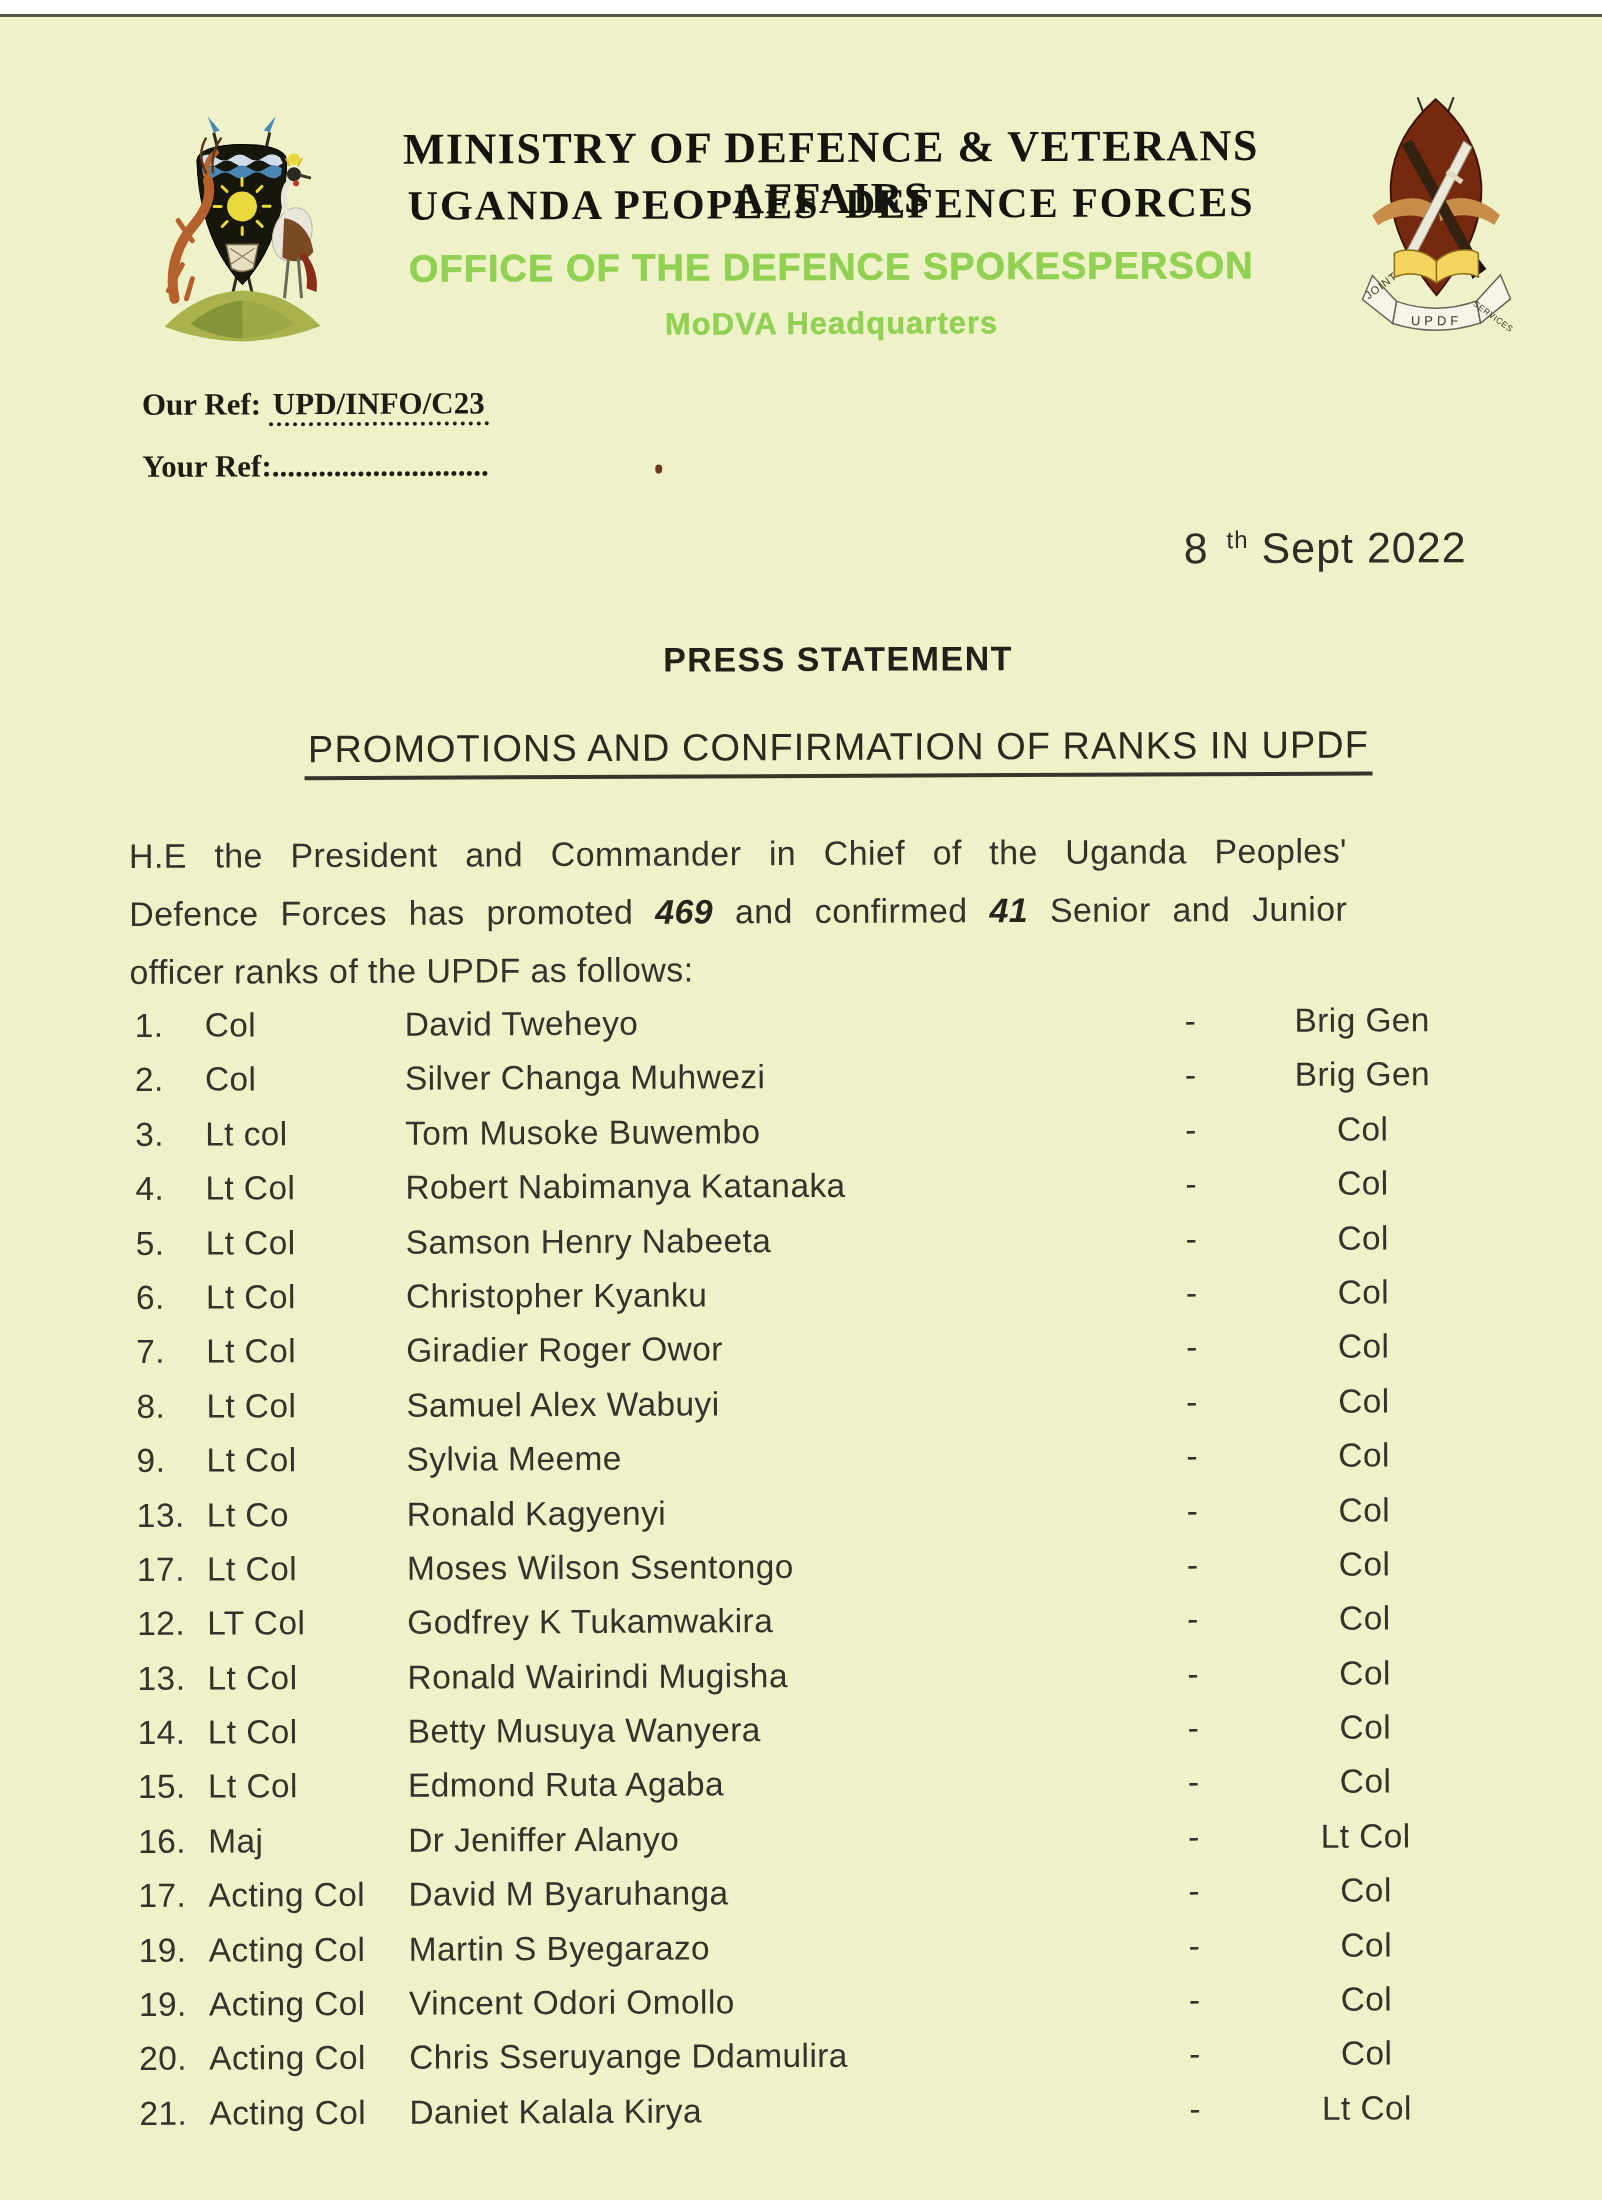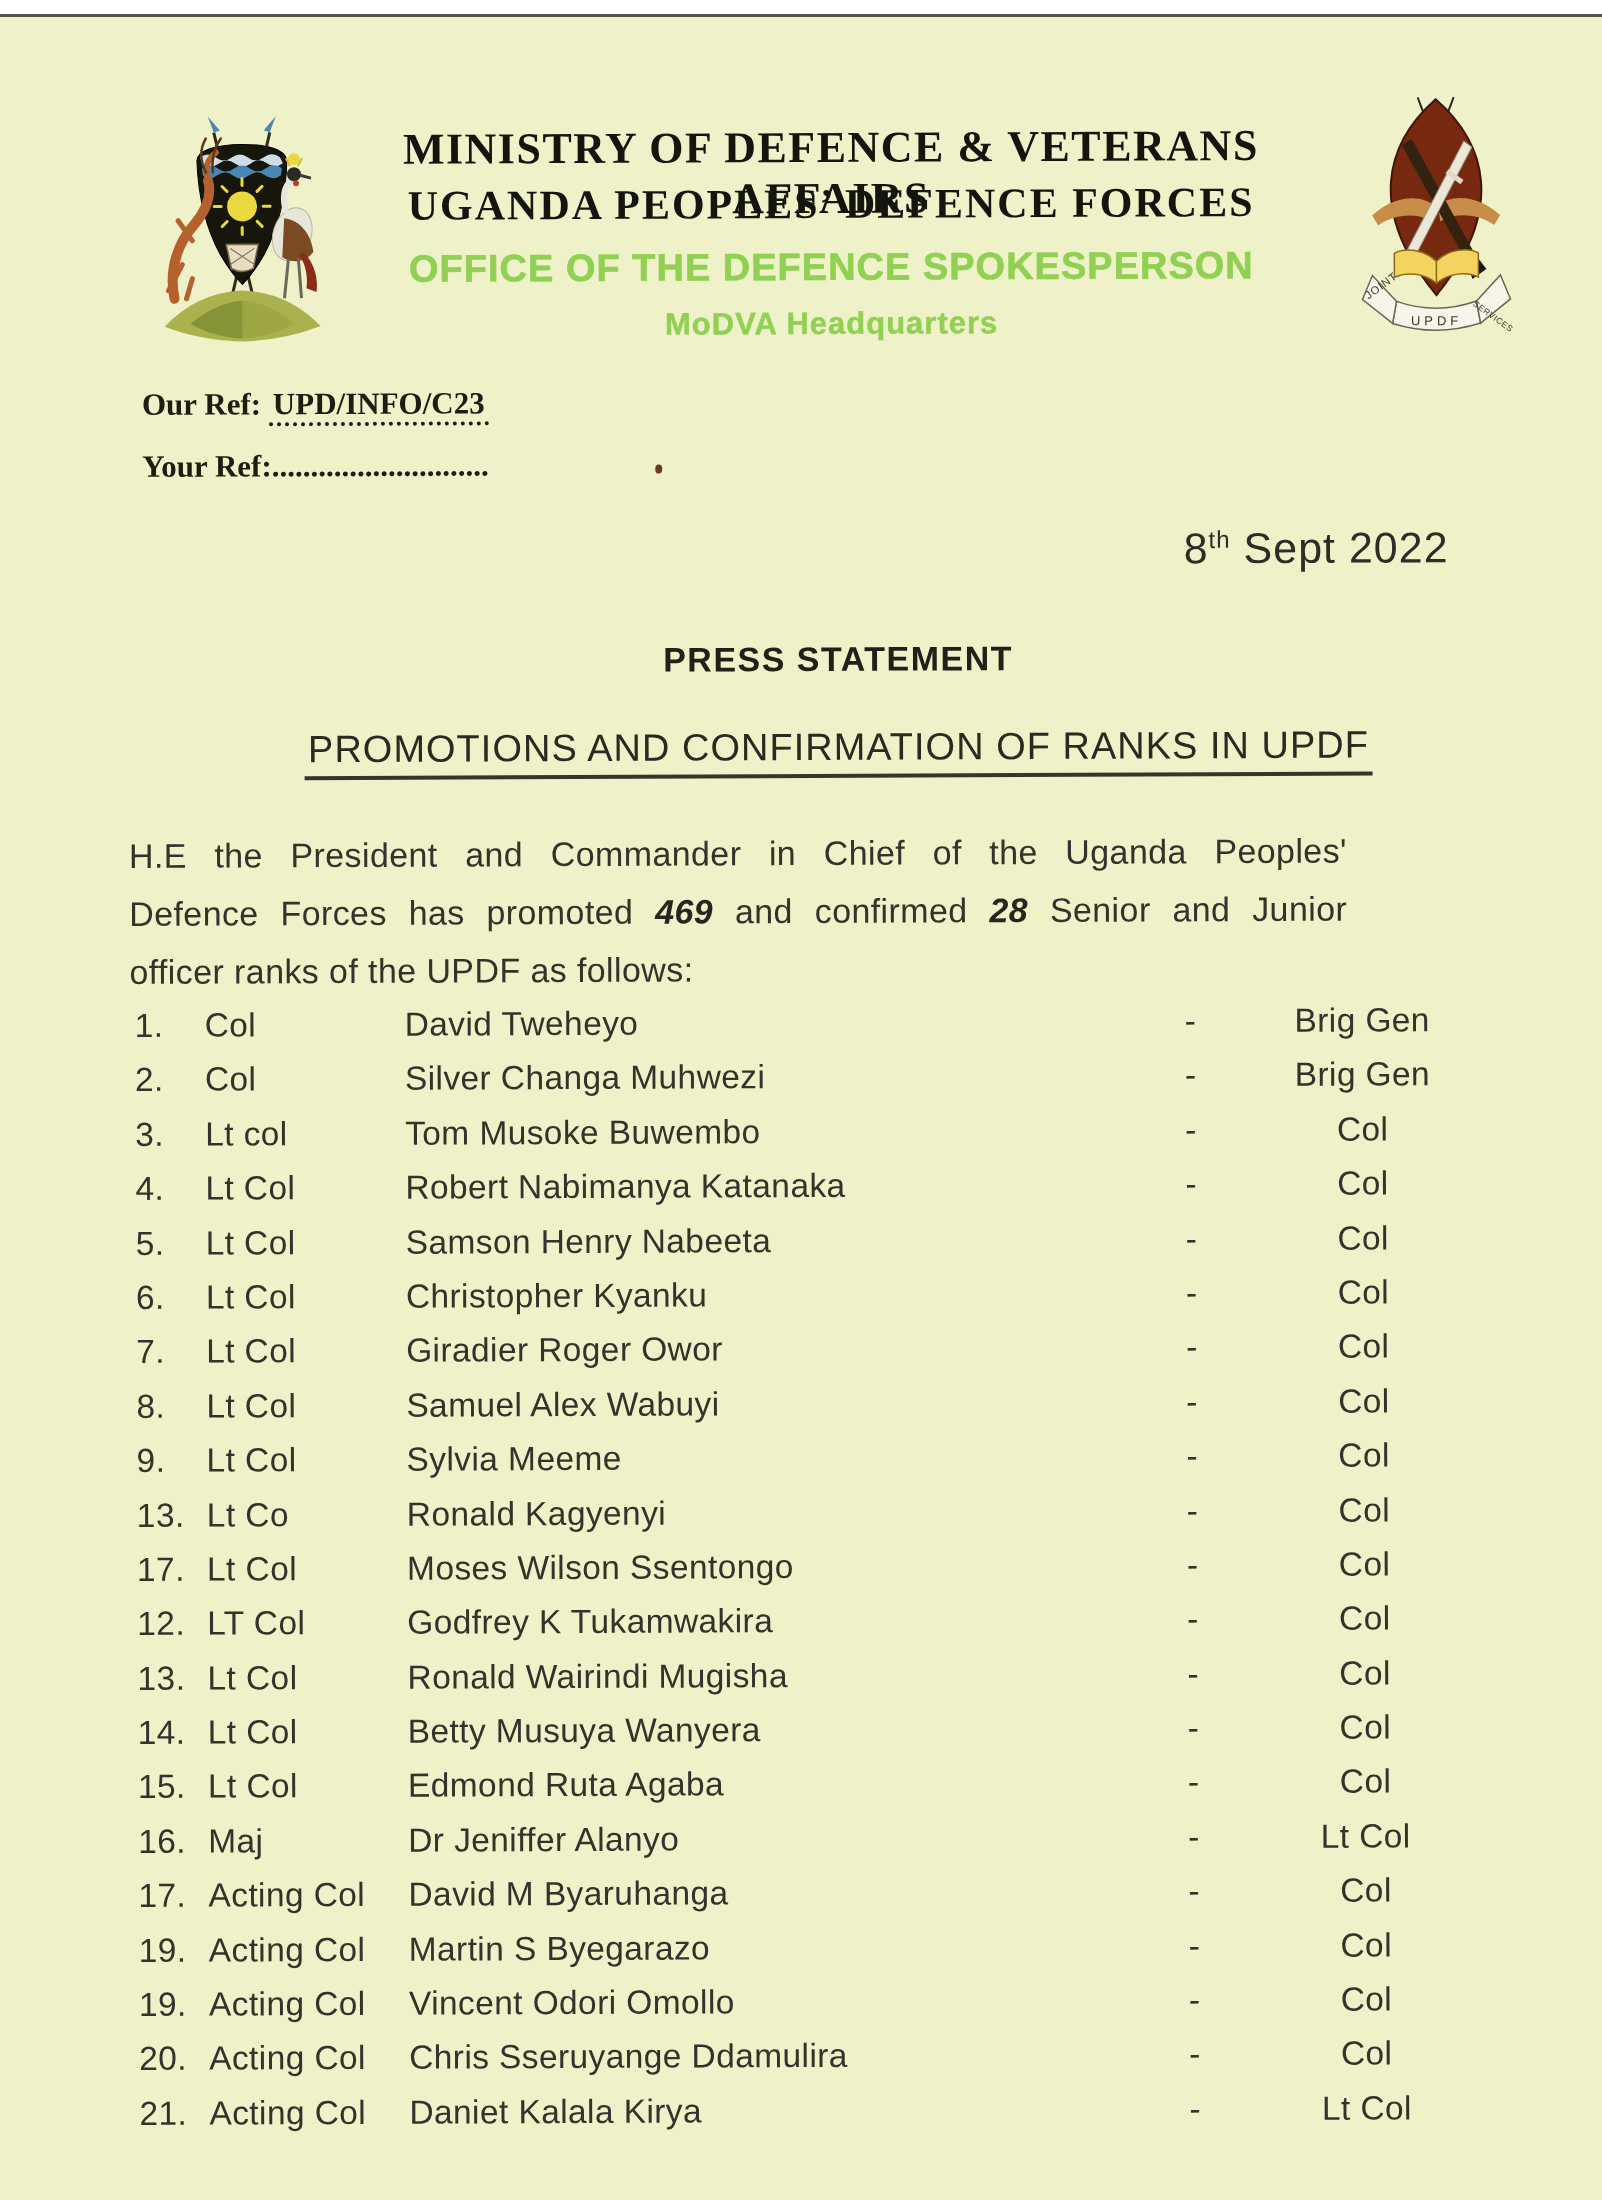--- a/index.html
+++ b/index.html
@@ -23,21 +23,21 @@
 
   .ref-line{position:absolute;left:145px;font-family:"Liberation Serif",serif;
             font-size:31px;font-weight:bold;color:#1d1d13;}
   .ref-our{top:384px;}
   .ref-your{top:446px;}
   .ref-label{}
   .ref-value{border-bottom:4px dotted #1d1d13;padding:0 4px 1px 4px;}
   .ink-dot{position:absolute;left:658px;top:464px;width:7px;height:9px;border-radius:50%;background:#6b3a20;}
 
   .date{position:absolute;left:1186px;top:526px;font-size:43px;color:#2d2d25;letter-spacing:1px;}
-  .date sup{font-size:24px;}
+  .date sup{font-size:24px;margin-left:18px;}
 
   .press{position:absolute;left:160px;top:640px;width:1360px;text-align:center;
          font-size:34px;font-weight:bold;letter-spacing:1.5px;color:#21211a;}
   .headline-wrap{position:absolute;left:100px;top:726px;width:1480px;text-align:center;}
   .headline{display:inline-block;font-size:38px;letter-spacing:1px;color:#2a2a21;
             border-bottom:4px solid #35352b;padding:0 4px 5px 4px;}
 
   .intro{position:absolute;left:130px;top:834px;width:1218px;font-size:34px;
          letter-spacing:0.4px;color:#33332b;}
   .intro .ln{height:58px;text-align:justify;text-align-last:justify;}
@@ -158,21 +158,21 @@
 
     <div class="date"><span>8</span><sup>th</sup><span> Sept 2022</span></div>
 
     <div class="press">PRESS STATEMENT</div>
     <div class="headline-wrap">
       <span class="headline">PROMOTIONS AND CONFIRMATION OF RANKS IN UPDF</span>
     </div>
 
     <div class="intro">
       <div class="ln">H.E the President and Commander in Chief of the Uganda Peoples'</div>
-      <div class="ln"><span>Defence Forces has promoted </span><b>469</b><span> and confirmed </span><b>28</b><span> Senior and Junior</span></div>
+      <div class="ln"><span>Defence Forces has promoted </span><b>469</b><span> and confirmed </span><b>41</b><span> Senior and Junior</span></div>
       <div class="ln ln-last">officer ranks of the UPDF as follows:</div>
     </div>
 
     <div class="promo-list">
         <div class="promo-row">
         <span class="cell">1.</span>
         <span class="cell">Col</span>
         <span class="cell">David Tweheyo</span>
         <span class="cell">-</span>
         <span class="cell cell-to">Brig Gen</span>

